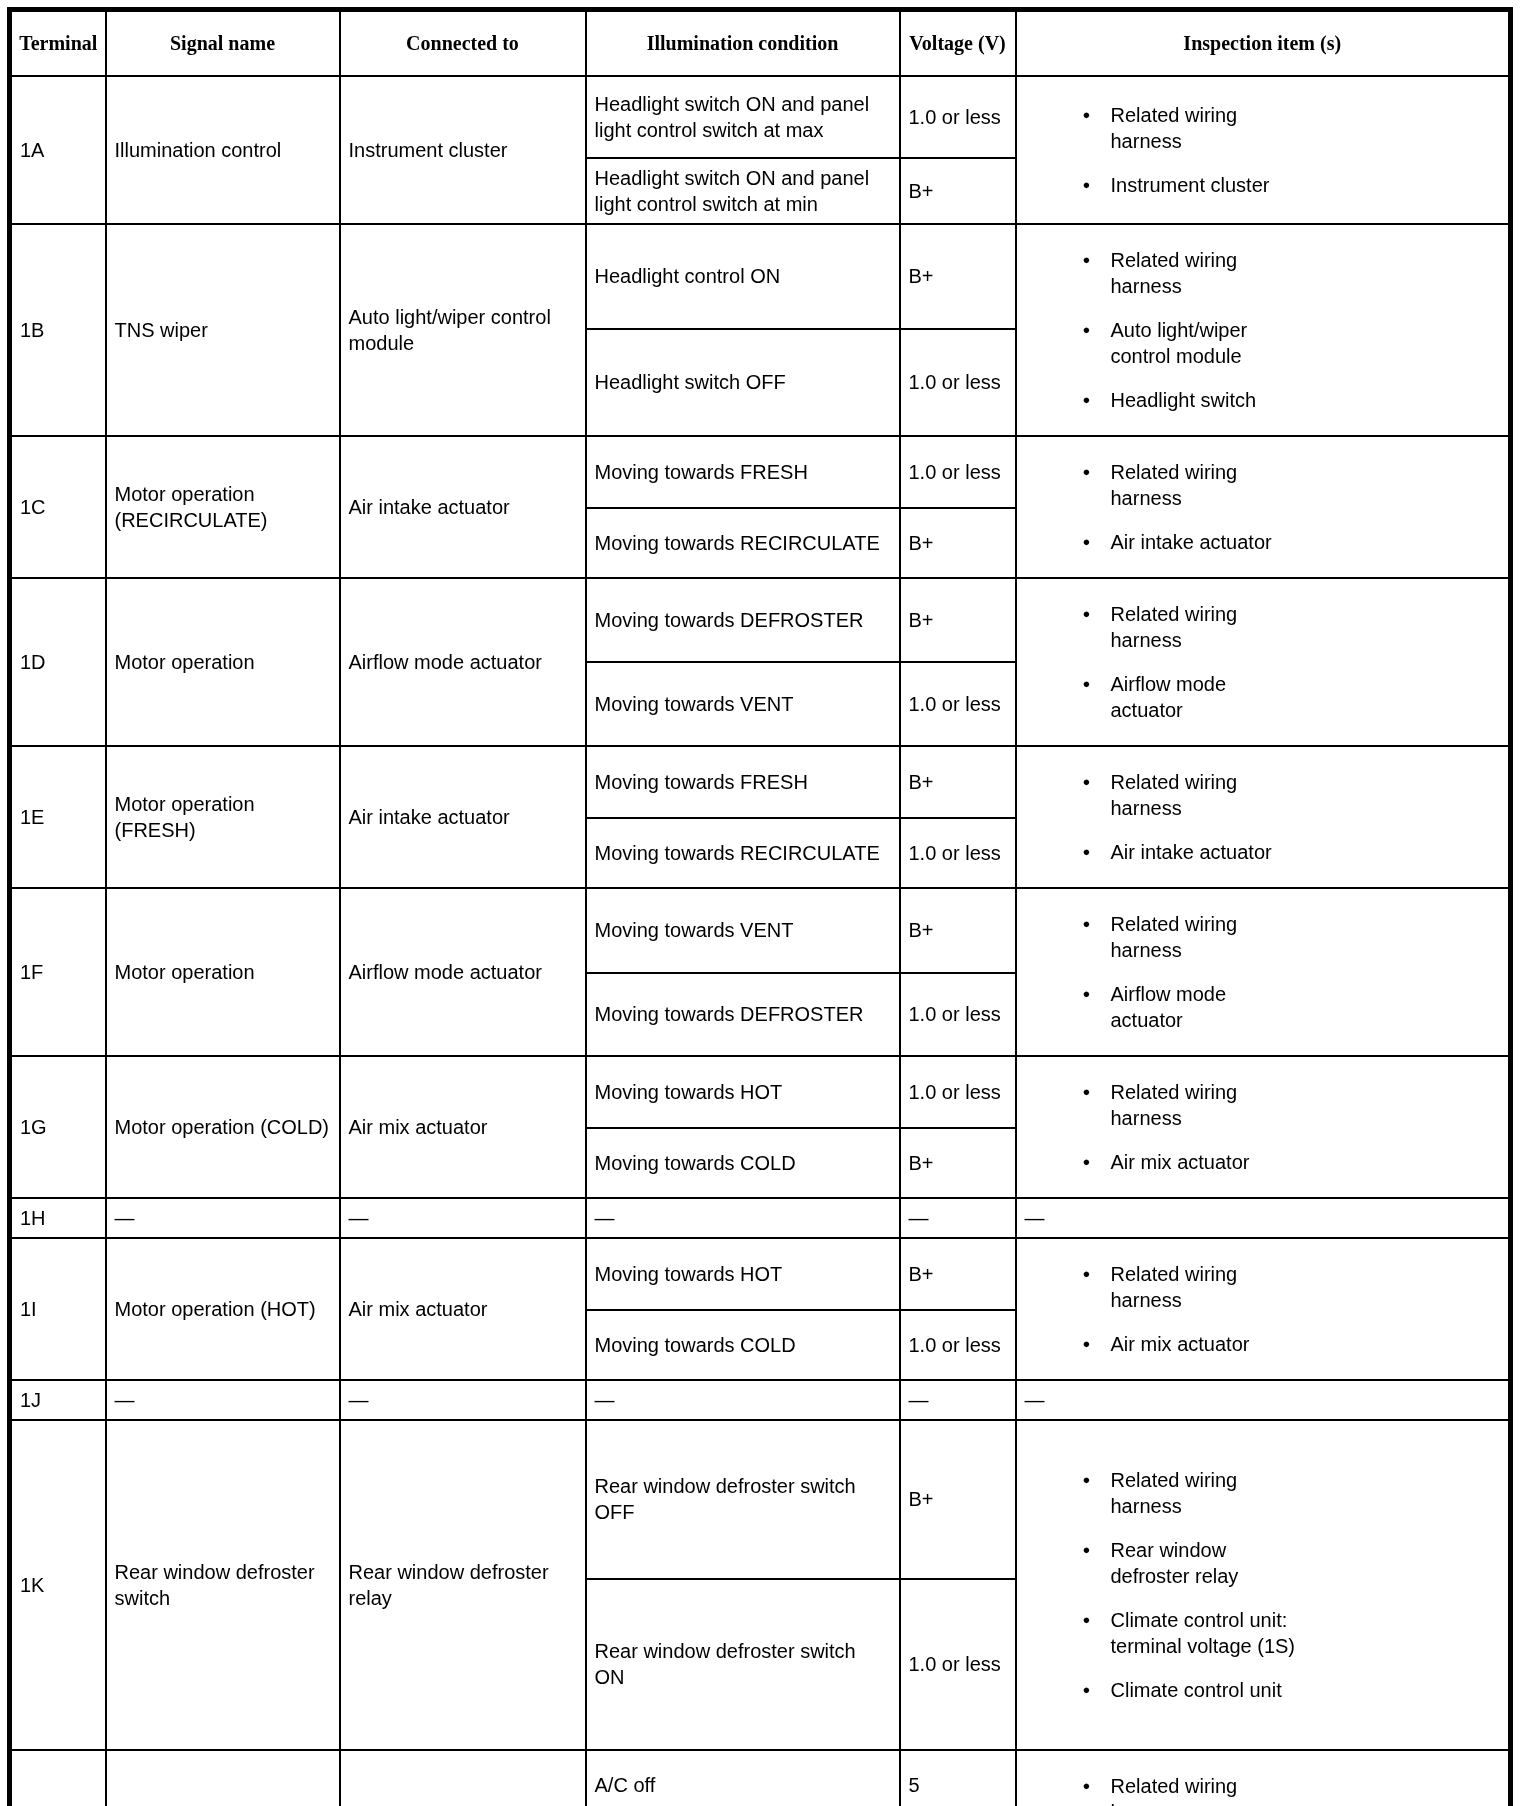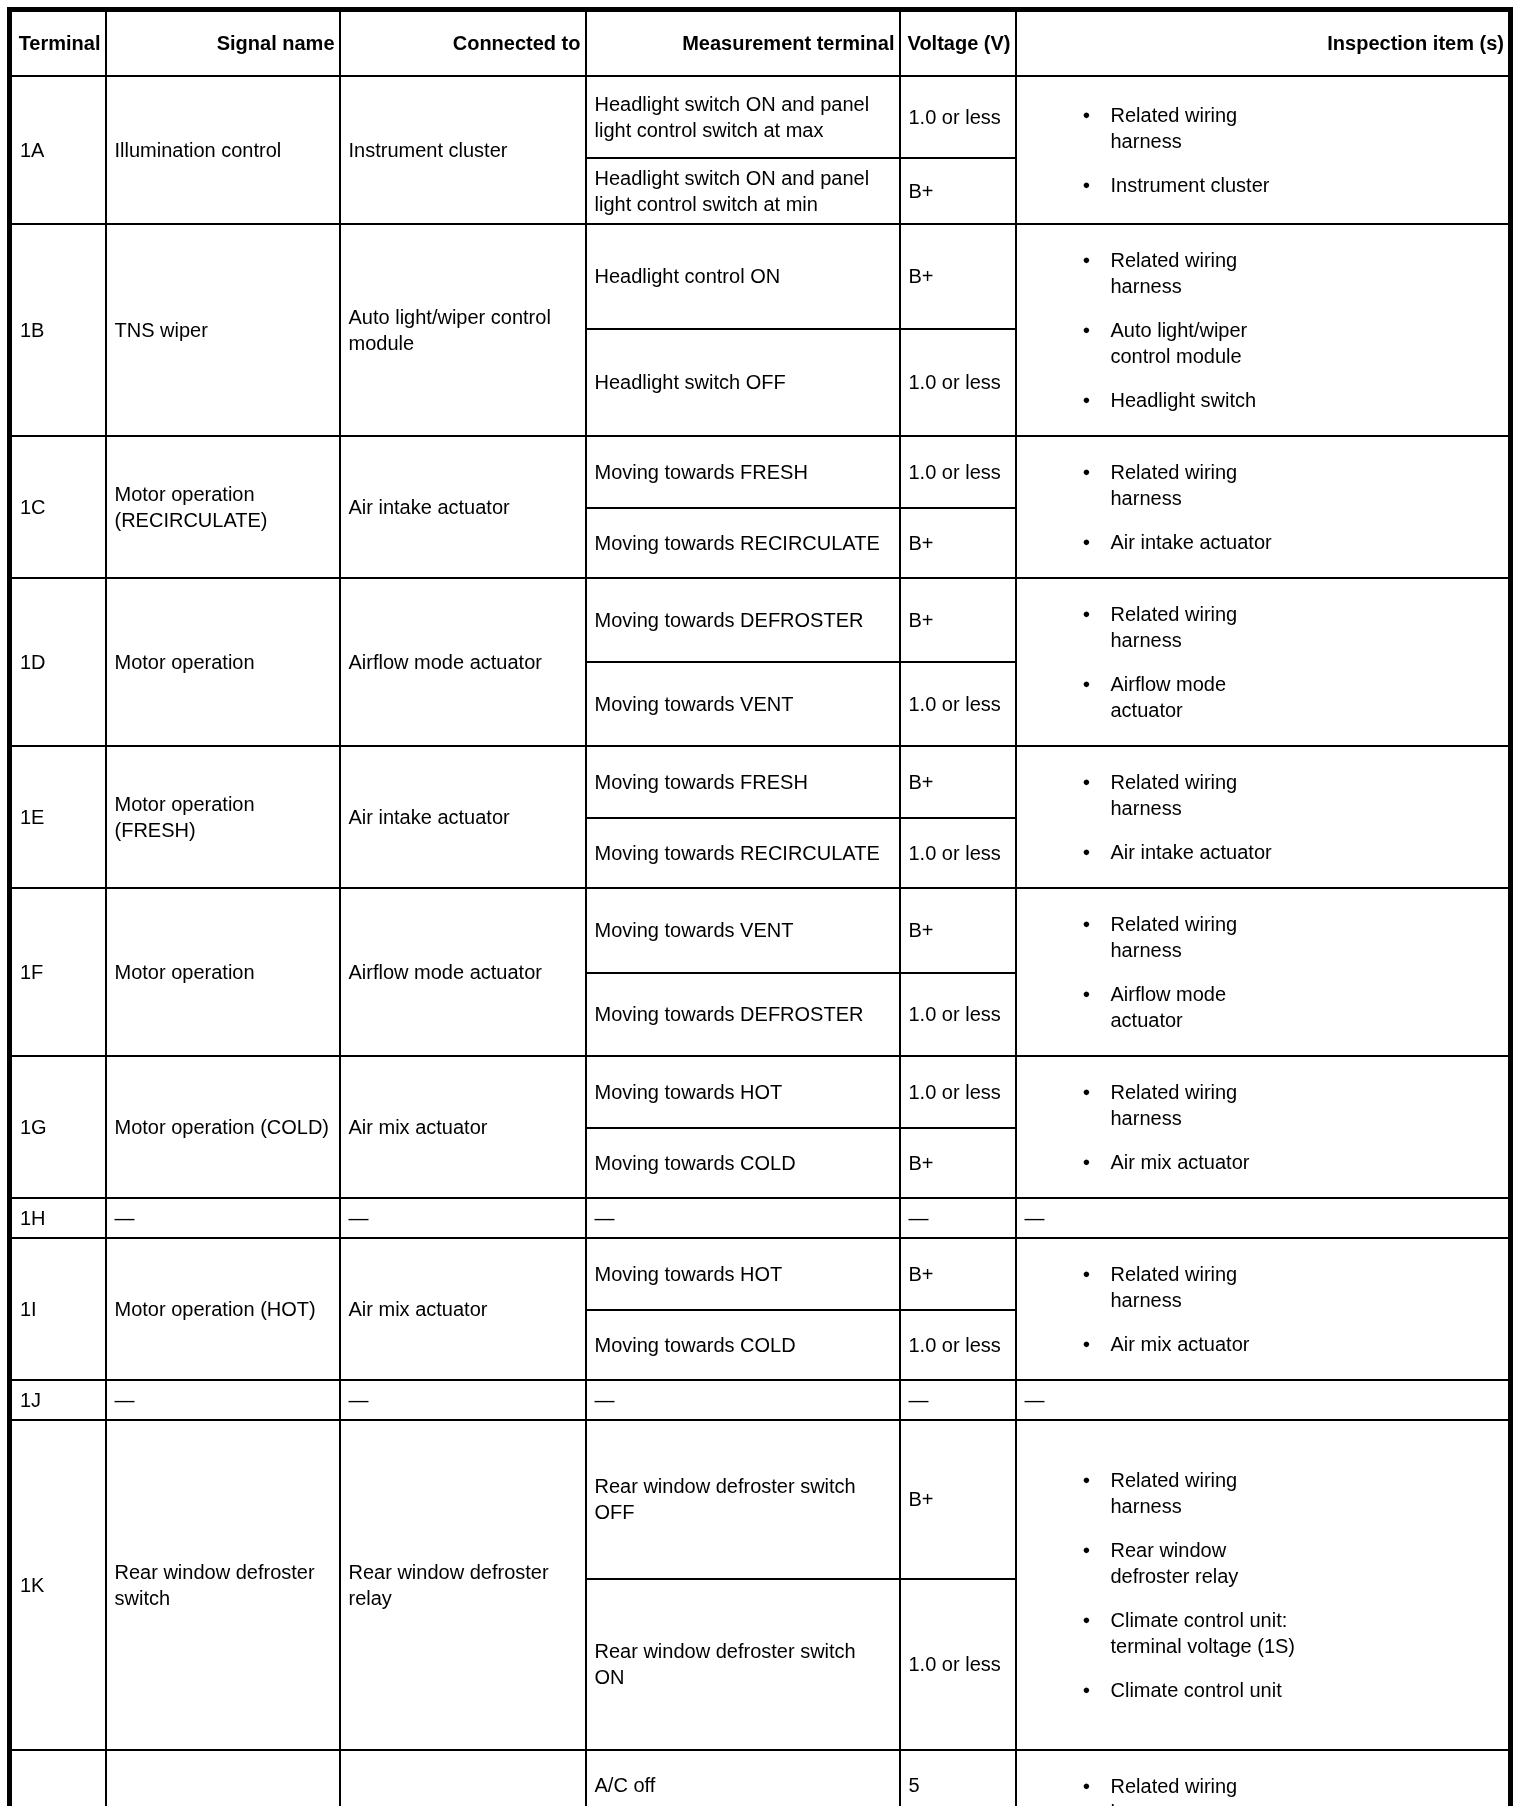--- a/index.html
+++ b/index.html
@@ -26,23 +26,24 @@
   }
   table.spec th, table.spec td {
     border: 2px solid #000;
     padding: 6px 8px;
     vertical-align: middle;
     text-align: left;
     overflow: hidden;
   }
   table.spec th {
     font-weight: bold;
-    text-align: right;
+    text-align: center;
     vertical-align: middle;
     padding: 4px 4px;
+    font-family: Liberation Serif, serif;
   }
   td.voltage { padding-left: 6px; padding-right: 2px; }
   td.insp { padding: 6px 4px; }
   td.insp ul {
     list-style: none;
     margin: 16px;
     padding: 0 0 0 40px;
   }
   td.insp li {
     position: relative;
@@ -74,21 +75,21 @@
     <col style="width:246px">
     <col style="width:314px">
     <col style="width:116px">
     <col>
   </colgroup>
   <thead>
     <tr class="h66">
       <th>Terminal</th>
       <th>Signal name</th>
       <th>Connected to</th>
-      <th>Measurement terminal</th>
+      <th>Illumination condition</th>
       <th>Voltage (V)</th>
       <th>Inspection item (s)</th>
     </tr>
   </thead>
   <tbody>
 
     <tr class="h82">
       <td rowspan="2">1A</td>
       <td rowspan="2">Illumination control</td>
       <td rowspan="2">Instrument cluster</td>

